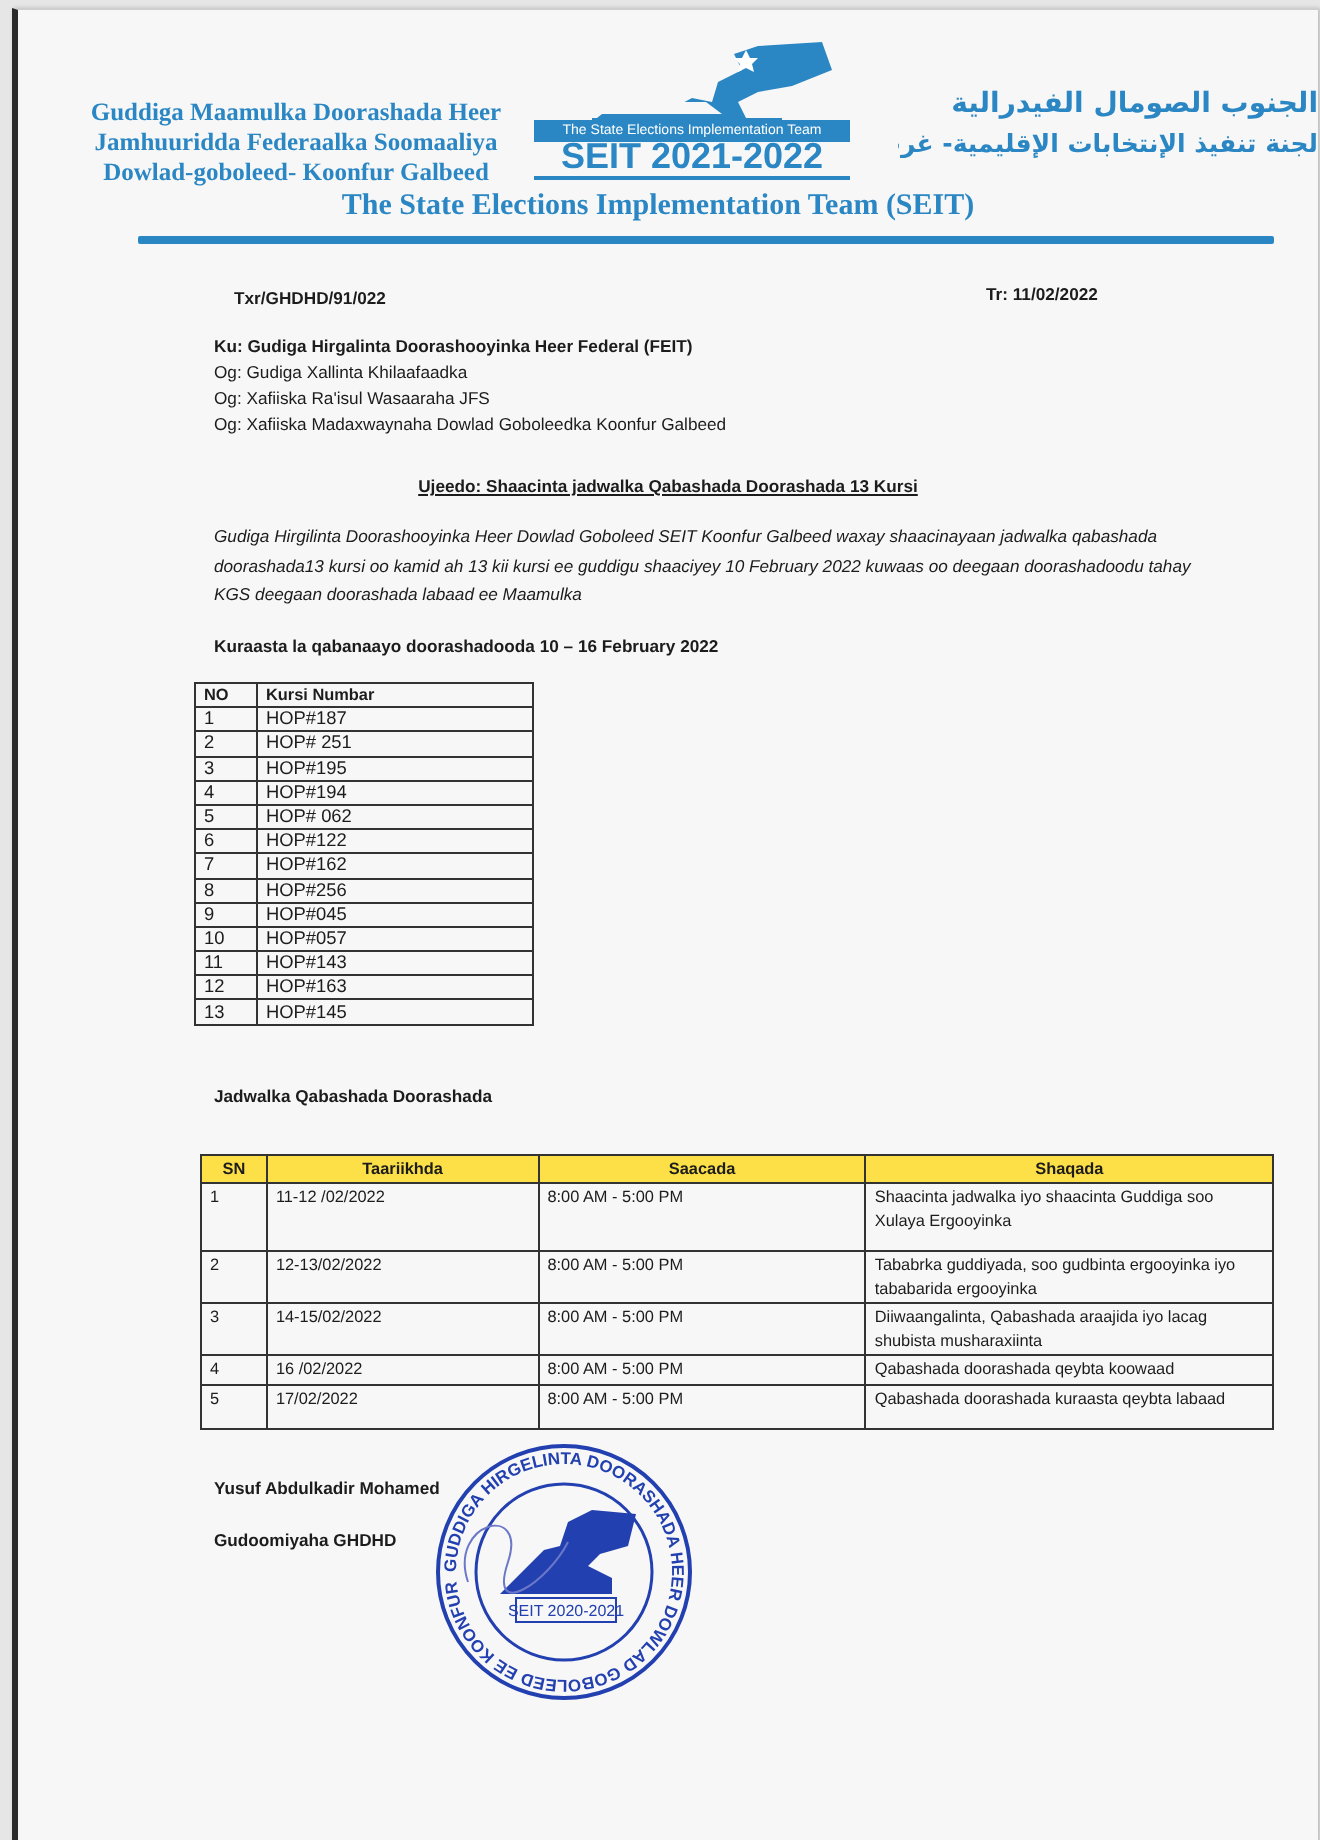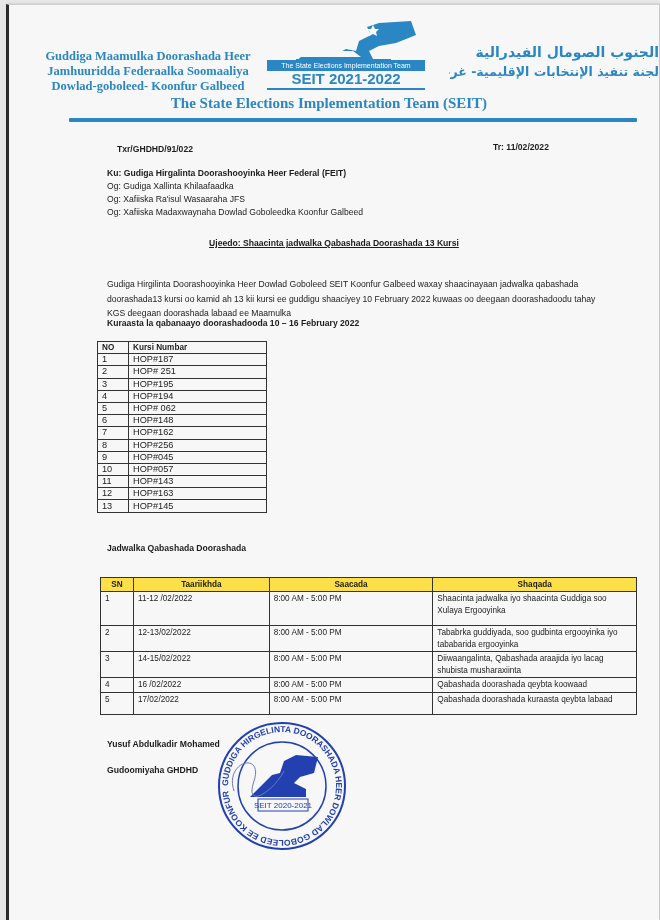--- a/index.html
+++ b/index.html
@@ -29,39 +29,39 @@
     font-family: "DejaVu Sans", sans-serif; direction: rtl; white-space: nowrap; overflow: hidden;
   }
   .hdr-right .l2 { font-size: 12.5px; }
   .logo { position: absolute; left: 252px; top: 8px; width: 170px; height: 80px; }
   .logo-banner {
     position: absolute; left: 258px; top: 55px; width: 158px; height: 11px;
     background: #2b87c4; color: #fff; font-size: 7px; line-height: 11px; text-align: center;
   }
   .logo-title {
     position: absolute; left: 258px; top: 64px; width: 158px;
-    color: #2b87c4; font-weight: bold; font-size: 15px; text-align: center;
+    color: #2b87c4; font-weight: bold; font-size: 18px; text-align: center;
     border-bottom: 2px solid #2b87c4; line-height: 19px;
   }
   .subtitle {
     position: absolute; left: 0; top: 90px; width: 640px; text-align: center;
     font-size: 15px;
   }
   .hr-blue {
     position: absolute; left: 60px; top: 113px; width: 568px; height: 4px;
     background: #2b87c4; border-radius: 1px;
   }
   .doc { color: #1c1c1c; font-size: 8.6px; }
   .abs { position: absolute; }
   .bold { font-weight: bold; }
   .ref { left: 108px; top: 139px; }
   .date { left: 484px; top: 137px; }
   .addr { left: 98px; top: 162px; line-height: 13px; }
   .subject { left: 0; top: 233px; width: 650px; text-align: center; text-decoration: underline; }
-  .para { left: 98px; top: 272px; width: 520px; line-height: 14.6px; }
+  .para { left: 98px; top: 256px; width: 520px; line-height: 14.6px; font-style: italic; }
   .kuraasta { left: 98px; top: 313px; }
   table { border-collapse: collapse; border-radius: 28px; }
   .t1 { position: absolute; left: 88px; top: 336px; width: 170px; font-size: 9.2px; }
   .t1 td, .t1 th { border: 1px solid #333; padding: 0 4px; height: 11.2px; line-height: 11px; text-align: left; }
   .t1 th { font-weight: bold; font-size: 8.2px; }
   .t1 td:first-child, .t1 th:first-child { width: 22px; }
   .jadwal { left: 98px; top: 538px; }
   .t2 { position: absolute; left: 91px; top: 572px; width: 537px; font-size: 8.2px; }
   .t2 th { background: #fde047; border: 1px solid #333; height: 11px; line-height: 11px; font-weight: bold; }
   .t2 td { border: 1px solid #333; vertical-align: top; padding: 1px 4px; line-height: 11.5px; }
@@ -141,21 +141,21 @@
         <tr>
           <td>4</td>
           <td>HOP#194</td>
         </tr>
         <tr>
           <td>5</td>
           <td>HOP# 062</td>
         </tr>
         <tr>
           <td>6</td>
-          <td>HOP#148</td>
+          <td>HOP#122</td>
         </tr>
         <tr>
           <td>7</td>
           <td>HOP#162</td>
         </tr>
         <tr>
           <td>8</td>
           <td>HOP#256</td>
         </tr>
         <tr>

